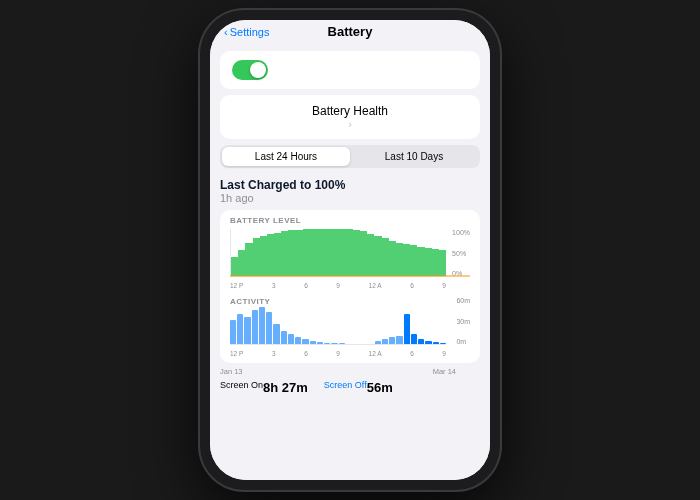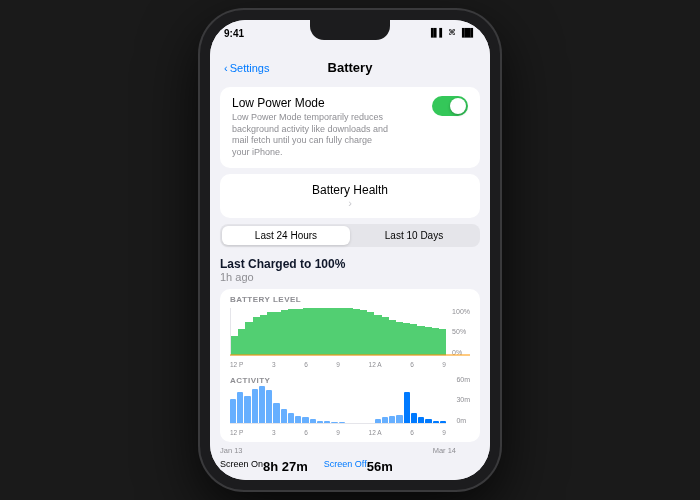--- a/index.html
+++ b/index.html
@@ -277,46 +277,33 @@
       font-size: 7.5px;
       color: #8e8e93;
     }
   </style>
 </head>
 <body>
 
 <div class="phone-frame">
   <div class="phone-screen">
 
-    <div class="notch-bar">
-      <div class="notch"></div>
-      <span class="status-left">9:41</span>
-      <div class="status-right">
-        <span class="status-icon">▐▌▌</span>
-        <span class="status-icon">⌘</span>
-        <span class="status-icon">▐█▌</span>
-      </div>
-    </div>
 
     <div class="nav-bar">
       <div class="back-btn">
         <span>‹</span>
         <span>Settings</span>
       </div>
       <span class="nav-title">Battery</span>
     </div>
 
     <div class="content">
 
       <div class="section">
         <div class="section-item">
-          <div>
-            <div class="item-label">Low Power Mode</div>
-            <div class="item-desc">Low Power Mode temporarily reduces background activity like downloads and mail fetch until you can fully charge your iPhone.</div>
-          </div>
           <div class="toggle">
             <div class="toggle-knob"></div>
           </div>
         </div>
       </div>
 
       <div class="section">
         <div class="section-item-row">
           <span class="item-label">Battery Health</span>
           <span class="chevron">›</span>

